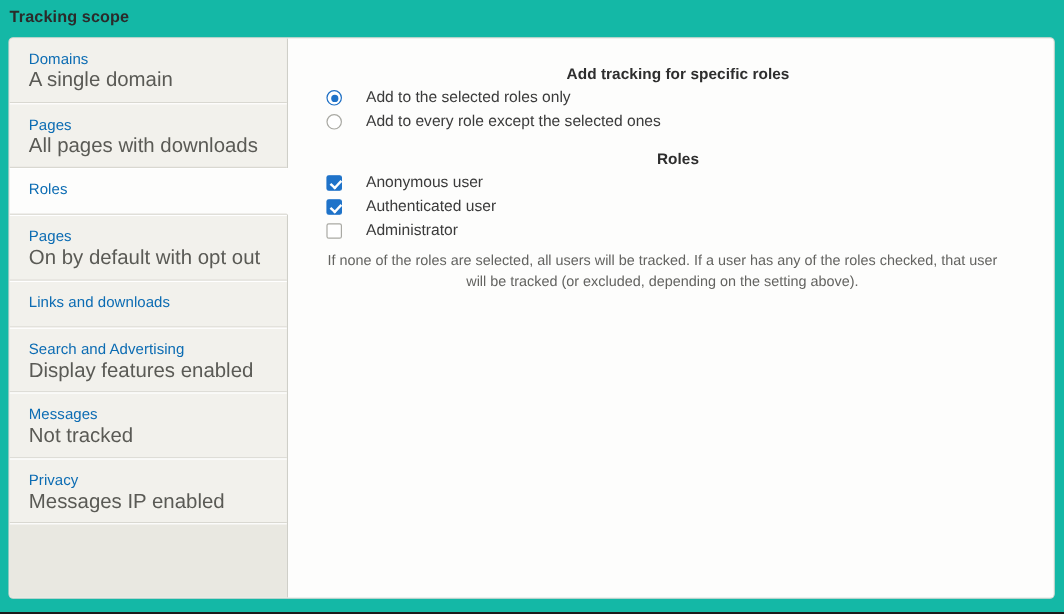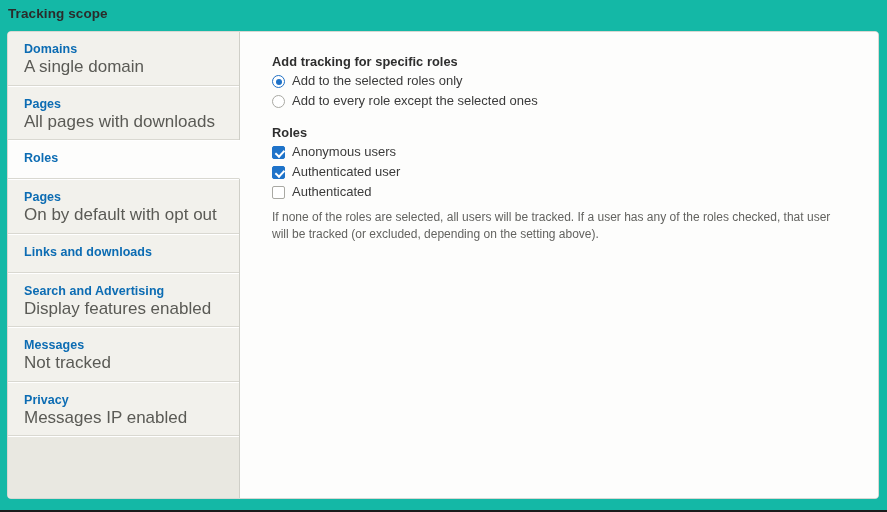--- a/index.html
+++ b/index.html
@@ -77,21 +77,21 @@
     background: #fdfdfc;
     border-right: 1px solid #fdfdfc;
     margin-right: -1px;
     position: relative;
     z-index: 2;
   }
 
   .vtab-title {
     display: block;
     color: #0c6cb3;
-    font-weight: bold;
+    font-weight: normal;
     font-size: 12.5px;
     line-height: 16px;
     margin-bottom: 2px;
     letter-spacing: 0.05px;
   }
   .vtab-summary {
     display: block;
     color: #5a5a55;
     font-size: 17px;
     line-height: 15.5px;
@@ -104,41 +104,42 @@
     min-height: 10px;
   }
 
   
   .vtabs-pane {
     flex: 1 1 auto;
     box-sizing: border-box;
     background: #fdfdfc;
     padding: 22px 20px 20px 32px;
     overflow: hidden;
+    text-align: center;
   }
 
   .fieldset-legend {
     font-size: 12.8px;
     font-weight: bold;
     color: #2e2e2e;
     margin: 0 0 3px 0;
     letter-spacing: 0.05px;
   }
 
   .opt-row {
     display: flex;
     align-items: flex-start;
     margin: 2px 0 2px 0;
     line-height: 18px;
   }
 
   .opt-label {
     font-size: 13px;
     color: #3b3b3b;
-    padding-left: 7px;
+    padding-left: 20px;
     cursor: pointer;
   }
 
   
   .radio {
     position: relative;
     width: 13px;
     height: 13px;
     flex: 0 0 13px;
     margin-top: 3px;
@@ -259,29 +260,29 @@
             <span class="radio"></span>
             <span class="opt-label">Add to every role except the selected ones</span>
           </div>
         </div>
 
       <div class="roles-group">
         <div class="fieldset-legend">Roles</div>
         <div id="roles-group">
             <div class="opt-row">
               <span class="checkbox checked"></span>
-              <span class="opt-label">Anonymous users</span>
+              <span class="opt-label">Anonymous user</span>
             </div>
             <div class="opt-row">
               <span class="checkbox checked"></span>
               <span class="opt-label">Authenticated user</span>
             </div>
             <div class="opt-row">
               <span class="checkbox"></span>
-              <span class="opt-label">Authenticated</span>
+              <span class="opt-label">Administrator</span>
             </div>
           </div>
         <div class="help-text">If none of the roles are selected, all users will be tracked. If a user has any of the roles checked, that user will be tracked (or excluded, depending on the setting above).</div>
       </div>
 
     </div>
 
   </div>
 </div>
 

